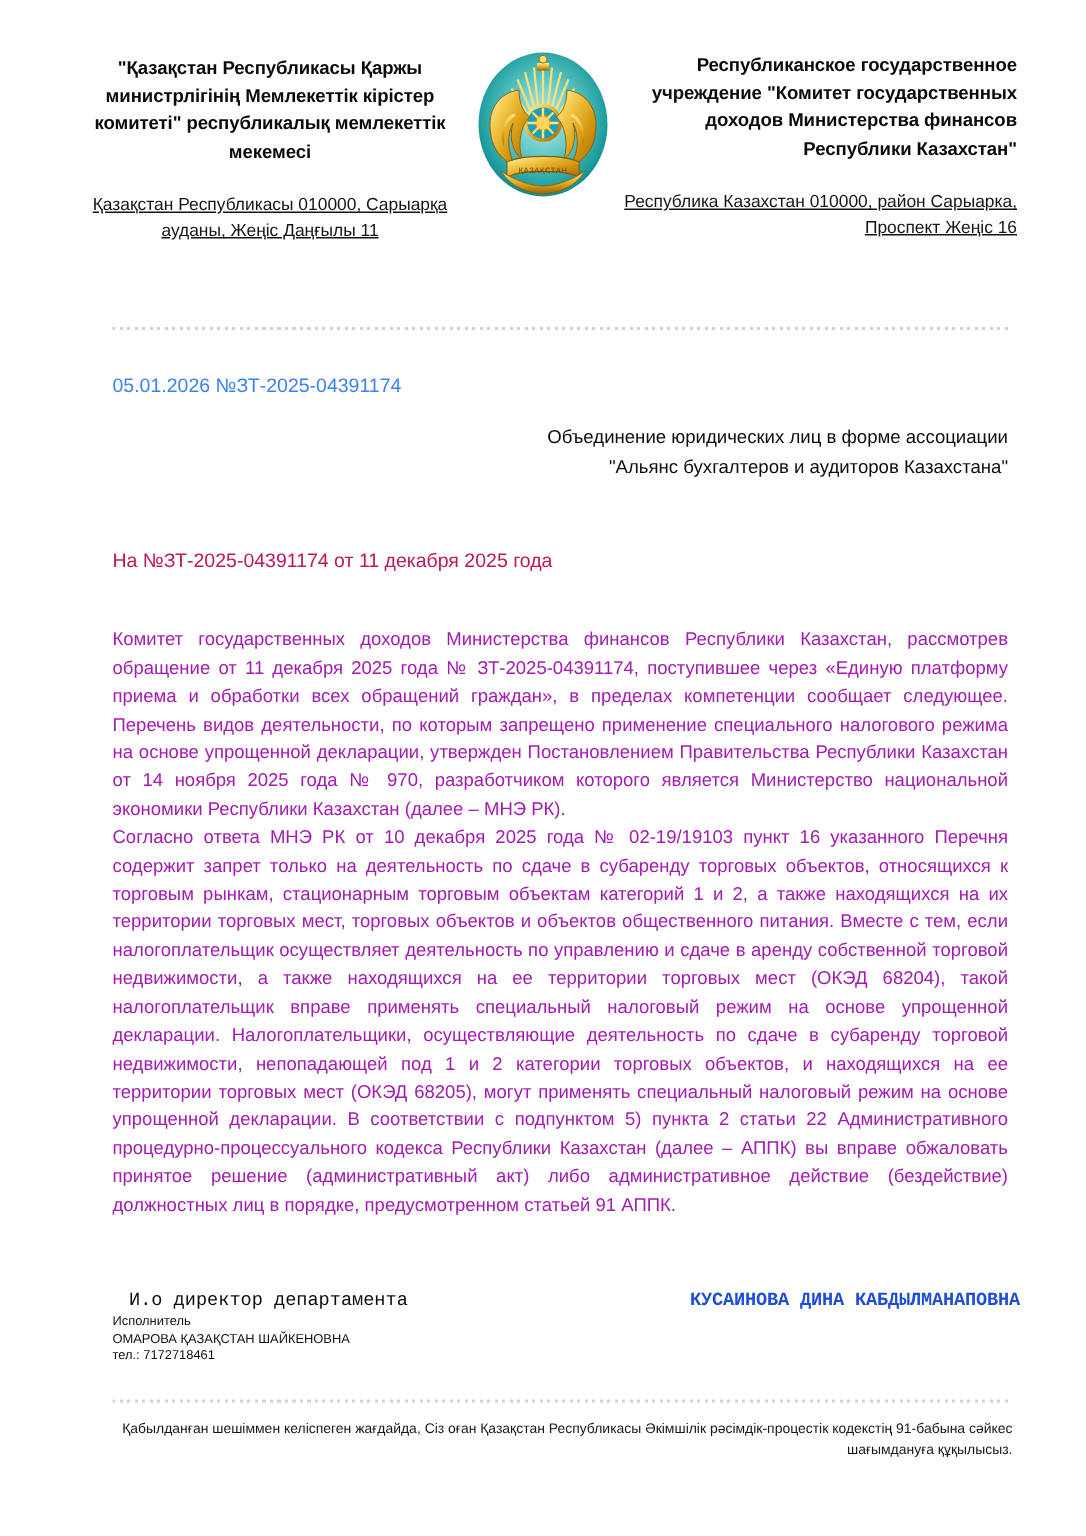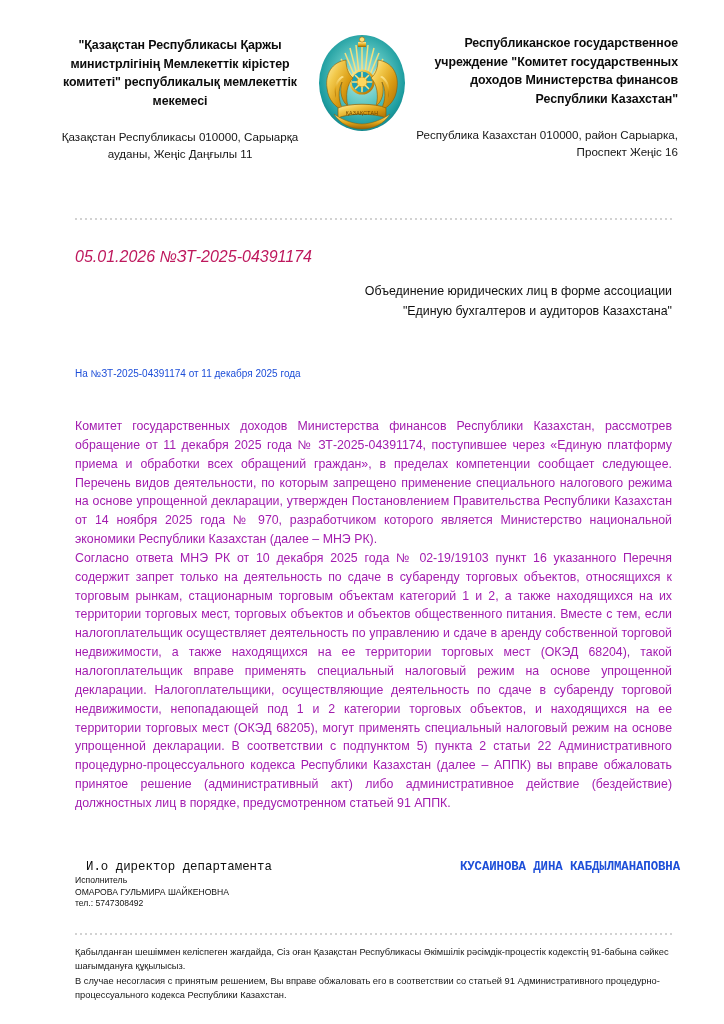--- a/index.html
+++ b/index.html
@@ -46,20 +46,21 @@
     letter-spacing: -0.05px;
     margin: 0;
     color: #0b0b0b;
   }
   .org-address {
     font-size: 11.6px;
     line-height: 17px;
     margin: 0;
     padding-top: 18px;
     color: #151515;
+    text-decoration: underline;
   }
 
   .emblem-wrap {
     width: 96px;
     flex: 0 0 96px;
     display: flex;
     align-items: flex-start;
     justify-content: center;
     padding-top: 2px;
   }
@@ -85,39 +86,38 @@
   .rule-bottom { top: 933px; }
 
   
   .meta {
     position: absolute;
     left: 75px;
     right: 52px;
     top: 248px;
   }
   .doc-ref {
-    font-size: 16px;
+    font-size: 13px;
     line-height: 18px;
     margin: 0;
-    color: #be185d;
-    font-style: italic;
+    color: #3b82f6;
   }
   .addressee {
     margin: 16px 0 0 0;
     text-align: right;
     font-size: 12.4px;
     line-height: 19.5px;
     color: #0e0e0e;
     padding-left: 250px;
   }
   .reply-ref {
     margin: 44px 0 0 0;
-    font-size: 10px;
+    font-size: 13px;
     line-height: 18px;
-    color: #1d4ed8;
+    color: #be185d;
   }
 
   
   .body-text {
     position: absolute;
     left: 75px;
     width: 597px;
     top: 417px;
   }
   .body-text p {
@@ -166,21 +166,21 @@
   .footer {
     position: absolute;
     left: 75px;
     width: 600px;
     top: 946px;
     font-size: 9.3px;
     line-height: 13.6px;
     color: #171717;
   }
   .footer p { margin: 0; }
-  .footer .kk { color: #171717; }
+  .footer .kk { color: #171717; text-align: right; }
   .footer .ru { margin-top: 2px; }
 </style>
 </head>
 <body>
 
 <div class="page">
 
   <div class="letterhead">
 
     <div class="head-col left">
@@ -256,40 +256,39 @@
     <div class="head-col right">
       <p class="org-title">Республиканское государственное учреждение "Комитет государственных доходов Министерства финансов Республики Казахстан"</p>
       <p class="org-address">Республика Казахстан 010000, район Сарыарка, Проспект Жеңіс 16</p>
     </div>
   </div>
 
   <div class="dotted-rule rule-top"></div>
 
   <div class="meta">
     <p class="doc-ref">05.01.2026 №ЗТ-2025-04391174</p>
-    <p class="addressee">Объединение юридических лиц в форме ассоциации "Единую бухгалтеров и аудиторов Казахстана"</p>
+    <p class="addressee">Объединение юридических лиц в форме ассоциации "Альянс бухгалтеров и аудиторов Казахстана"</p>
     <p class="reply-ref">На №ЗТ-2025-04391174 от 11 декабря 2025 года</p>
   </div>
 
   <div class="body-text">
     <p>Комитет государственных доходов Министерства финансов Республики Казахстан, рассмотрев обращение от 11 декабря 2025 года № ЗТ-2025-04391174, поступившее через «Единую платформу приема и обработки всех обращений граждан», в пределах компетенции сообщает следующее. Перечень видов деятельности, по которым запрещено применение специального налогового режима на основе упрощенной декларации, утвержден Постановлением Правительства Республики Казахстан от 14 ноября 2025 года № 970, разработчиком которого является Министерство национальной экономики Республики Казахстан (далее – МНЭ РК).</p>
     <p>Согласно ответа МНЭ РК от 10 декабря 2025 года № 02-19/19103 пункт 16 указанного Перечня содержит запрет только на деятельность по сдаче в субаренду торговых объектов, относящихся к торговым рынкам, стационарным торговым объектам категорий 1 и 2, а также находящихся на их территории торговых мест, торговых объектов и объектов общественного питания. Вместе с тем, если налогоплательщик осуществляет деятельность по управлению и сдаче в аренду собственной торговой недвижимости, а также находящихся на ее территории торговых мест (ОКЭД 68204), такой налогоплательщик вправе применять специальный налоговый режим на основе упрощенной декларации. Налогоплательщики, осуществляющие деятельность по сдаче в субаренду торговой недвижимости, непопадающей под 1 и 2 категории торговых объектов, и находящихся на ее территории торговых мест (ОКЭД 68205), могут применять специальный налоговый режим на основе упрощенной декларации. В соответствии с подпунктом 5) пункта 2 статьи 22 Административного процедурно-процессуального кодекса Республики Казахстан (далее – АППК) вы вправе обжаловать принятое решение (административный акт) либо административное действие (бездействие) должностных лиц в порядке, предусмотренном статьей 91 АППК.</p>
   </div>
 
   <div class="signature">
     <span class="sig-role">И.о директор департамента</span>
     <span class="sig-name">КУСАИНОВА ДИНА КАБДЫЛМАНАПОВНА</span>
   </div>
 
   <div class="executor">
     <div>Исполнитель</div>
-    <div>ОМАРОВА ГУЛЬМИРА ШАЙКЕНОВНА</div>
-    <div>тел.: 5747308492</div>
+    <div>ОМАРОВА ҚАЗАҚСТАН ШАЙКЕНОВНА</div>
+    <div>тел.: 7172718461</div>
   </div>
 
   <div class="dotted-rule rule-bottom"></div>
 
   <div class="footer">
     <p class="kk">Қабылданған шешіммен келіспеген жағдайда, Сіз оған Қазақстан Республикасы Әкімшілік рәсімдік-процестік кодекстің 91-бабына сәйкес шағымдануға құқылысыз.</p>
-    <p class="ru">В случае несогласия с принятым решением, Вы вправе обжаловать его в соответствии со статьей 91 Административного процедурно-процессуального кодекса Республики Казахстан.</p>
   </div>
 
 </div>
 
 </body></html>

